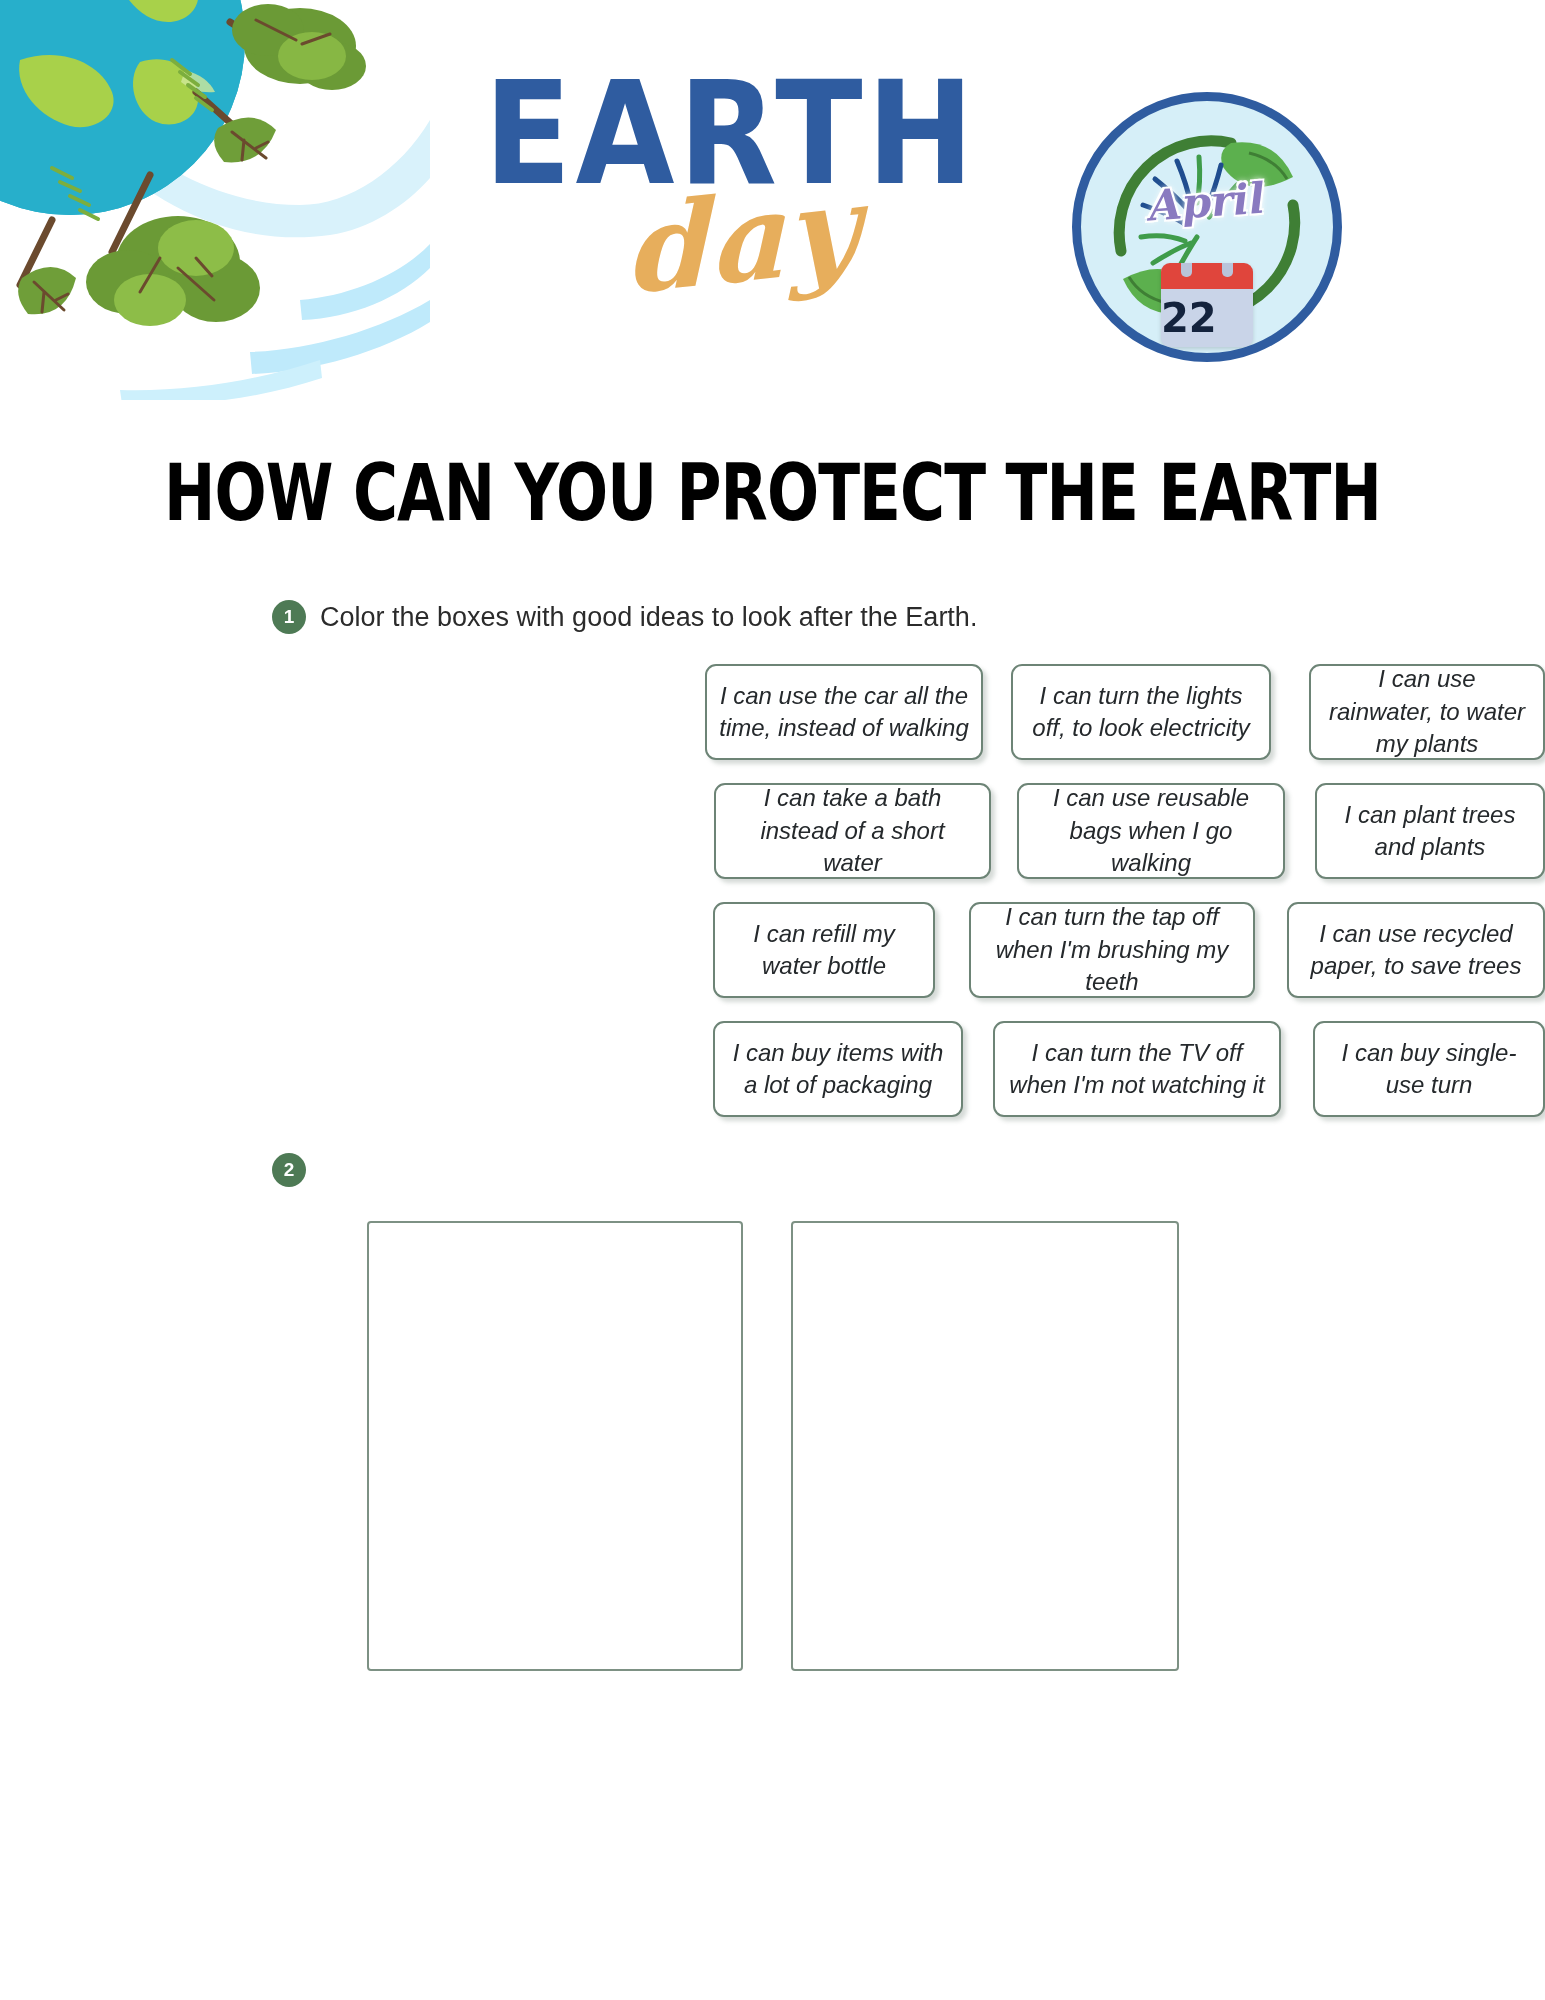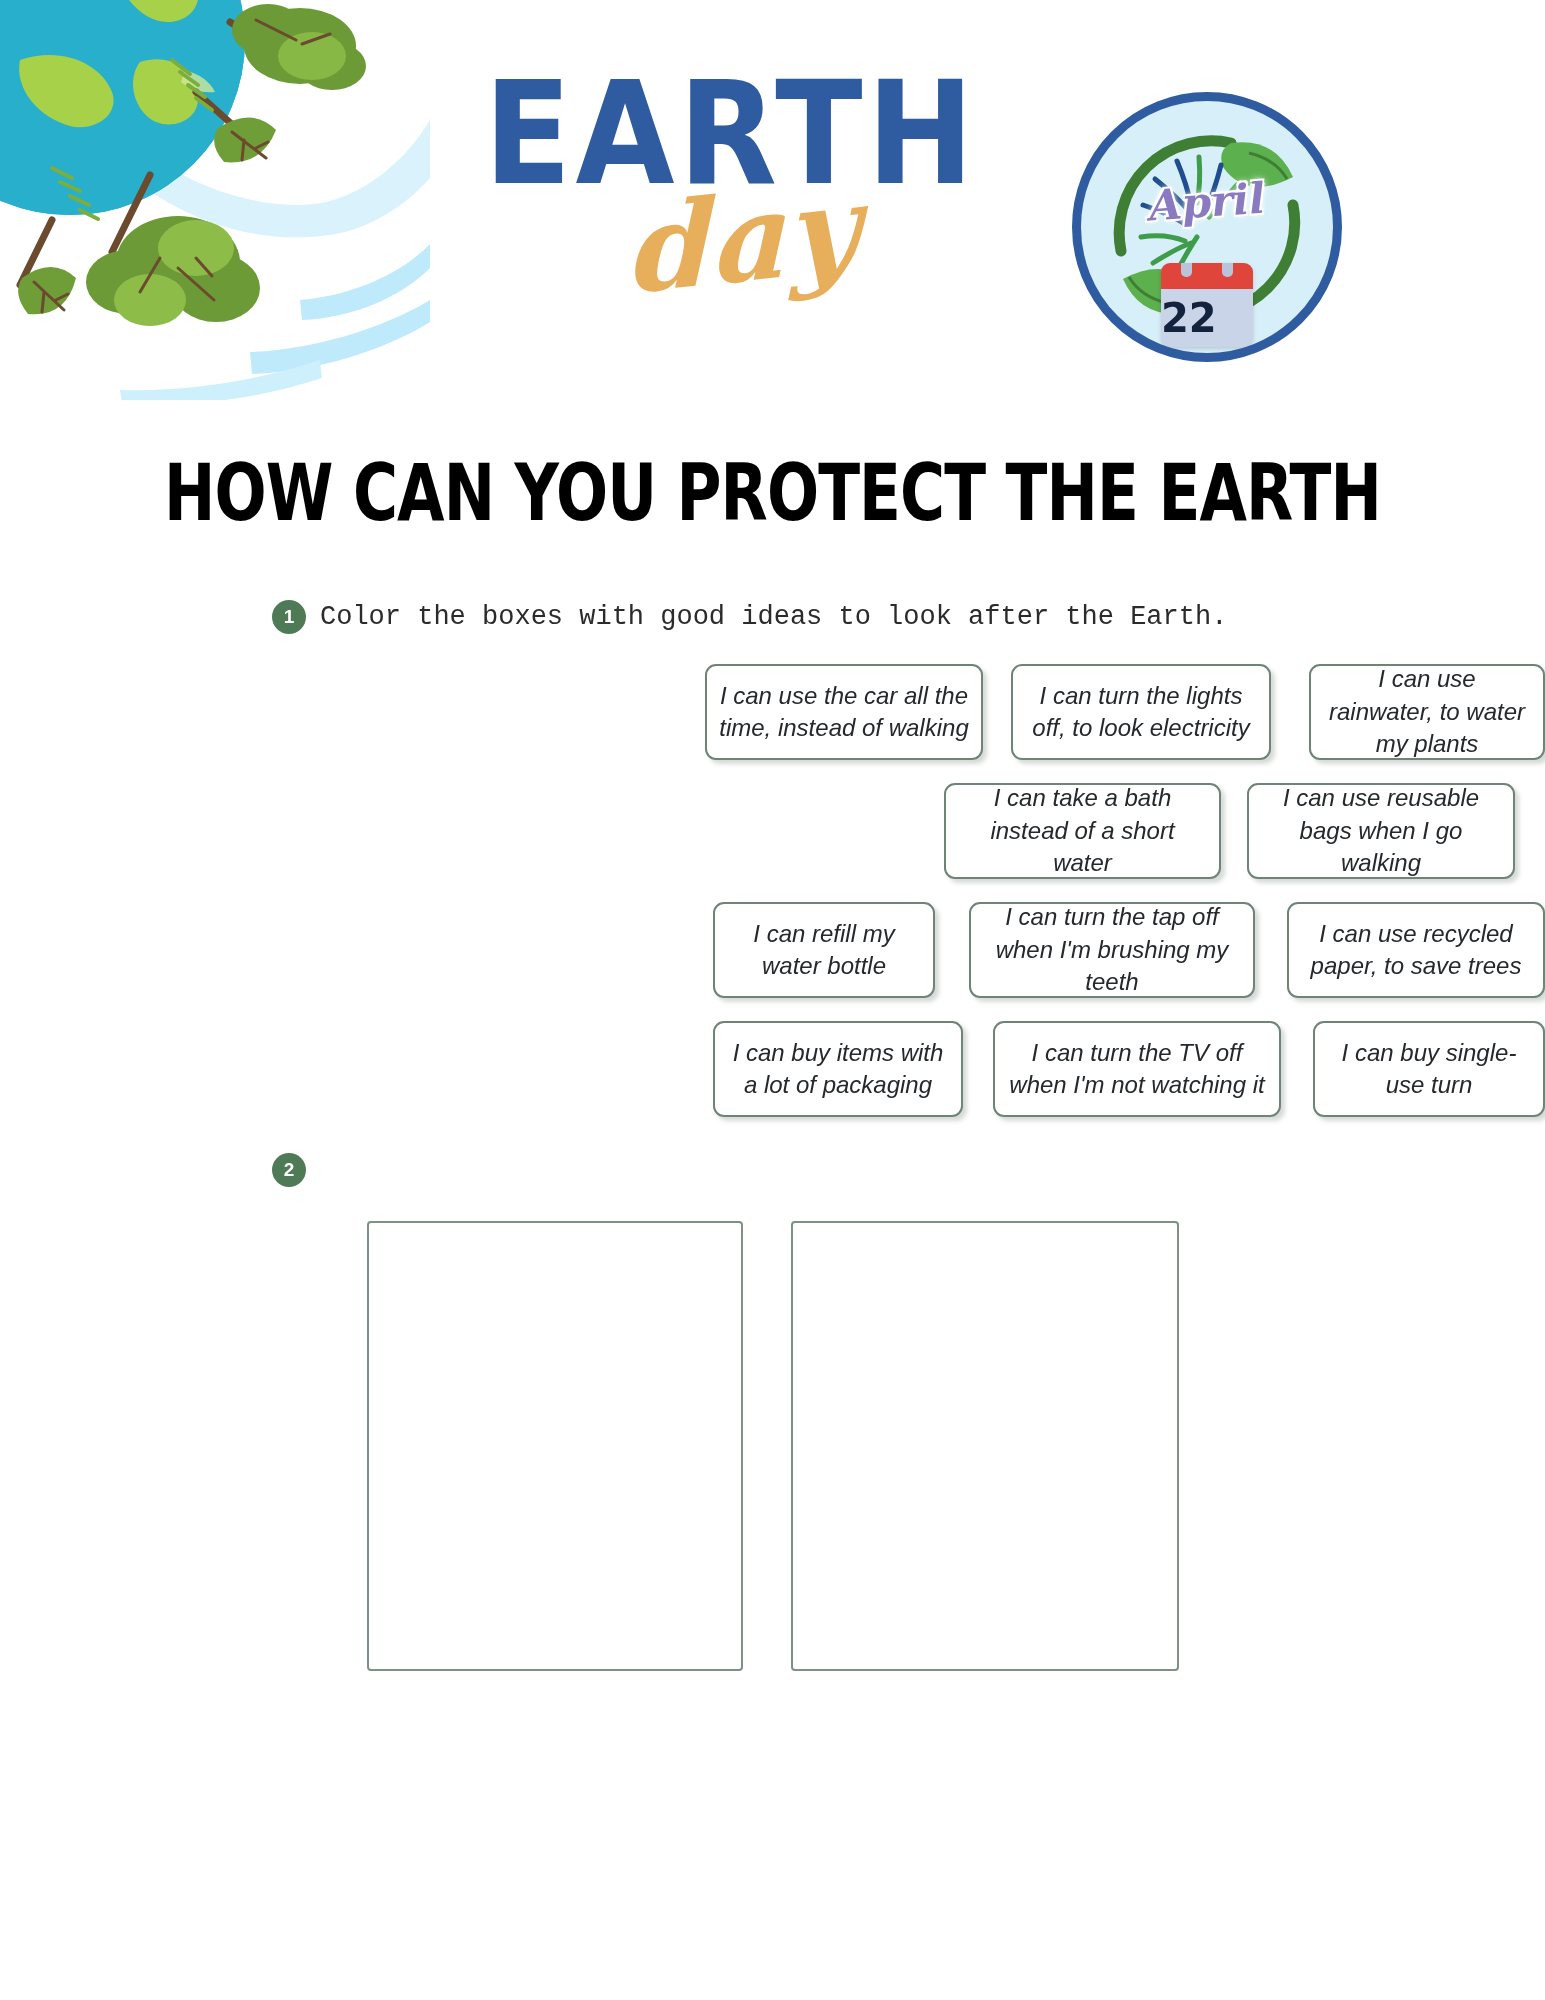--- a/index.html
+++ b/index.html
@@ -71,21 +71,21 @@
   .sheet{position:absolute;left:0;top:600px;width:1545px;}
 
   .instruction{display:flex;align-items:center;gap:14px;margin-left:272px;}
   .num-circle{
     width:34px;height:34px;border-radius:50%;background:#4e7a55;
     color:#fff;font-size:19px;font-weight:bold;
     display:flex;align-items:center;justify-content:center;
     font-family:"Liberation Sans",sans-serif;flex:none;
   }
   .instruction-text{
-    font-family:Liberation Mono, monospace;
+    font-family:Liberation Sans, sans-serif;
     font-size:27px;color:#2b2b2b;
   }
 
   .rows{margin-top:30px;}
   .row{display:flex;justify-content:flex-end;align-items:flex-start;margin-bottom:23px;font-style:italic;}
   .idea-box{
     border:2px solid #6d8476;border-radius:11px;background:#fff;
     box-shadow:4px 4px 4px rgba(120,135,125,.30);
     display:flex;align-items:center;justify-content:center;text-align:center;
     font-family:"Liberation Sans",sans-serif;
@@ -219,20 +219,21 @@
 
     <div class="rows">
       <div class="row">
         <div class="idea-box" style="width:278px;margin-right:28px;">I can use the car all the time, instead of walking</div>
         <div class="idea-box" style="width:260px;margin-right:38px;">I can turn the lights off, to look electricity</div>
         <div class="idea-box" style="width:236px;">I can use rainwater, to water my plants</div>
       </div>
       <div class="row">
         <div class="idea-box" style="width:277px;margin-right:26px;">I can take a bath instead of a short water</div>
         <div class="idea-box" style="width:268px;margin-right:30px;">I can use reusable bags when I go walking</div>
+        <div class="idea-box" style="width:230px;">I can plant trees and plants</div>
       </div>
       <div class="row">
         <div class="idea-box" style="width:222px;margin-right:34px;">I can refill my water bottle</div>
         <div class="idea-box" style="width:286px;margin-right:32px;">I can turn the tap off when I'm brushing my teeth</div>
         <div class="idea-box" style="width:258px;">I can use recycled paper, to save trees</div>
       </div>
       <div class="row">
         <div class="idea-box" style="width:250px;margin-right:30px;">I can buy items with a lot of packaging</div>
         <div class="idea-box" style="width:288px;margin-right:32px;">I can turn the TV off when I'm not watching it</div>
         <div class="idea-box" style="width:232px;">I can buy single-use turn</div>

